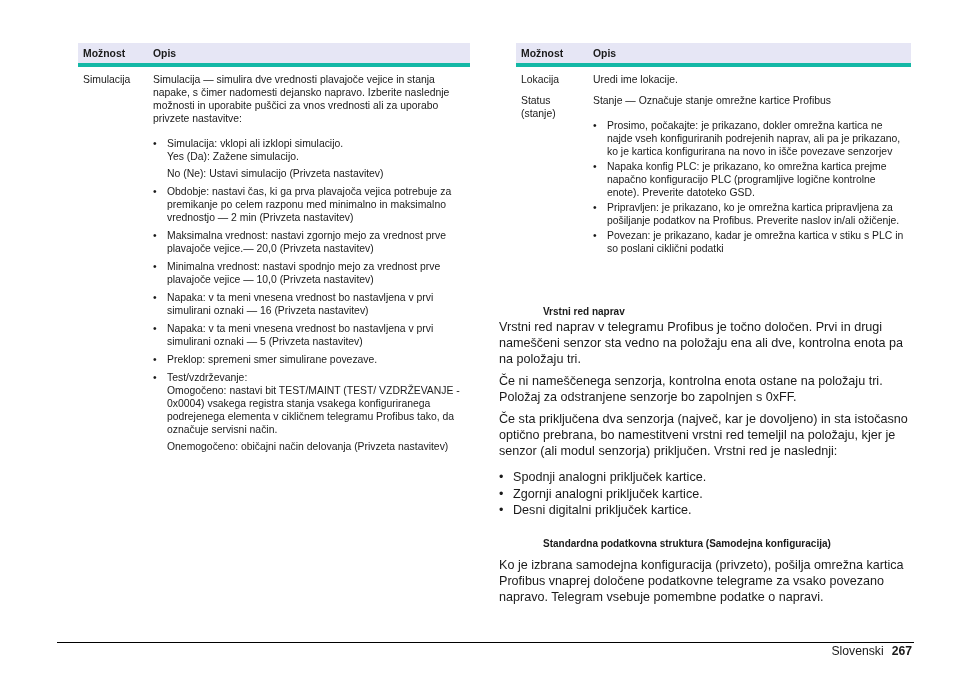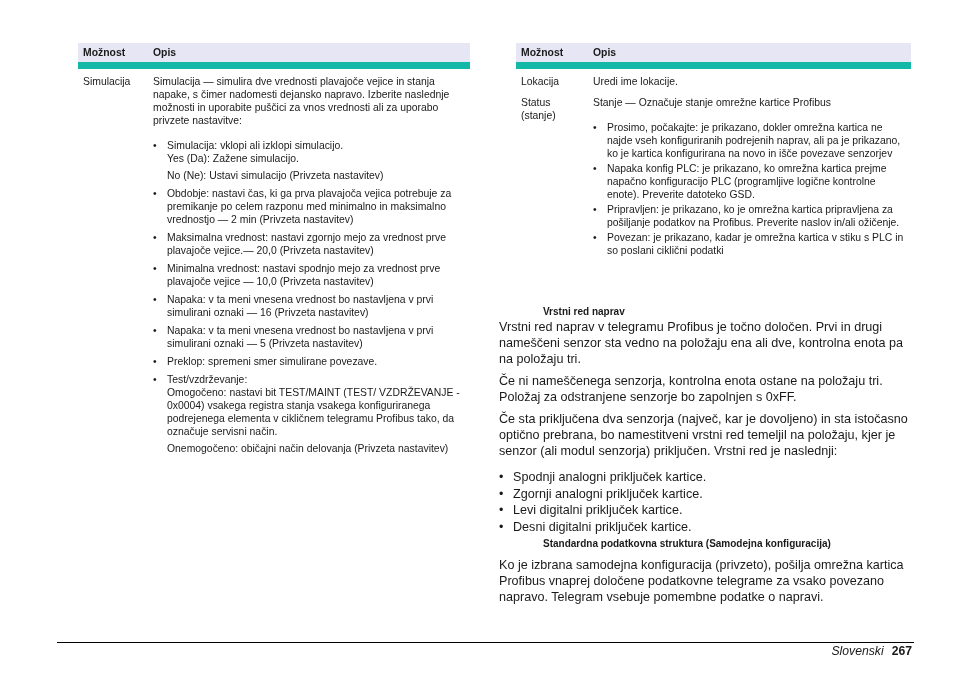--- a/index.html
+++ b/index.html
@@ -3,21 +3,21 @@
 <meta charset="utf-8">
 <style>
   * { box-sizing: border-box; margin: 0; padding: 0; }
   html, body { width: 954px; height: 673px; background: #ffffff; overflow: hidden; }
   body { position: relative; font-family: "Liberation Sans", sans-serif; color: #1a1a1a; }
 
   .col-left { position: absolute; left: 78px; top: 43px; width: 392px; }
   .col-right { position: absolute; left: 516px; top: 43px; width: 395px; }
 
   table.opt { width: 100%; border-collapse: collapse; font-size: 10.4px; line-height: 13px; }
-  table.opt th { background: #e6e6f5; text-align: left; font-weight: bold; height: 22px; padding: 0 5px; vertical-align: middle; border-bottom: 7px solid #14b8a6; }
+  table.opt th { background: #e6e6f5; text-align: left; font-weight: bold; height: 22px; padding: 0 5px; vertical-align: middle; border-bottom: 4px solid #14b8a6; }
   table.opt td { vertical-align: top; padding: 6px 5px 6px 5px; }
   table.opt td.k { font-weight: normal; }
   .left table.opt th.k, .left table.opt td.k { width: 70px; }
   .right table.opt th.k, .right table.opt td.k { width: 72px; }
 
   .p { margin-bottom: 6px; }
   ul.b { list-style: none; margin: 12px 0 0 0; }
   ul.b li { position: relative; padding-left: 14px; margin-bottom: 5px; }
   ul.b li::before { content: "•"; position: absolute; left: 0; top: 0; }
   .sub { margin-top: 4px; }
@@ -25,21 +25,21 @@
 
   .sec { position: absolute; left: 499px; width: 414px; font-size: 12.6px; line-height: 16px; }
   .sec h3 { font-size: 10px; font-weight: bold; line-height: 14px; margin-left: 44px; }
   .sec .para { margin-bottom: 6px; }
   .sec ul.b2 { list-style: none; margin-top: 10px; }
   .sec ul.b2 li { position: relative; padding-left: 14px; line-height: 16.5px; }
   .sec ul.b2 li::before { content: "•"; position: absolute; left: 0; }
 
   .footer-line { position: absolute; left: 57px; top: 642px; width: 857px; height: 1px; background: #000; }
   .footer { position: absolute; right: 42px; top: 643px; font-size: 12.2px; line-height: 16px; }
-  .footer .lang { font-style: italic; }
+  .footer .lang { }
   .footer .num { font-weight: bold; margin-left: 8px; }
 </style>
 </head>
 <body>
 
 <div class="col-left left">
   <table class="opt">
     <thead>
       <tr>
         <th class="k">Možnost</th>
@@ -105,21 +105,20 @@
 </div>
 
 <div class="sec" style="top:305px">
   <h3>Vrstni red naprav</h3>
   <div class="para">Vrstni red naprav v telegramu Profibus je točno določen. Prvi in drugi nameščeni senzor sta vedno na položaju ena ali dve, kontrolna enota pa na položaju tri.</div>
   <div class="para">Če ni nameščenega senzorja, kontrolna enota ostane na položaju tri. Položaj za odstranjene senzorje bo zapolnjen s 0xFF.</div>
   <div class="para">Če sta priključena dva senzorja (največ, kar je dovoljeno) in sta istočasno optično prebrana, bo namestitveni vrstni red temeljil na položaju, kjer je senzor (ali modul senzorja) priključen. Vrstni red je naslednji:</div>
   <ul class="b2">
     <li>Spodnji analogni priključek kartice.</li>
     <li>Zgornji analogni priključek kartice.</li>
-    <li>Levi digitalni priključek kartice.</li>
     <li>Desni digitalni priključek kartice.</li>
   </ul>
 </div>
 
 <div class="sec" style="top:537px">
   <h3 style="margin-bottom:6px">Standardna podatkovna struktura (Samodejna konfiguracija)</h3>
   <div class="para">Ko je izbrana samodejna konfiguracija (privzeto), pošilja omrežna kartica Profibus vnaprej določene podatkovne telegrame za vsako povezano napravo. Telegram vsebuje pomembne podatke o napravi.</div>
 </div>
 
 <div class="footer-line"></div>

